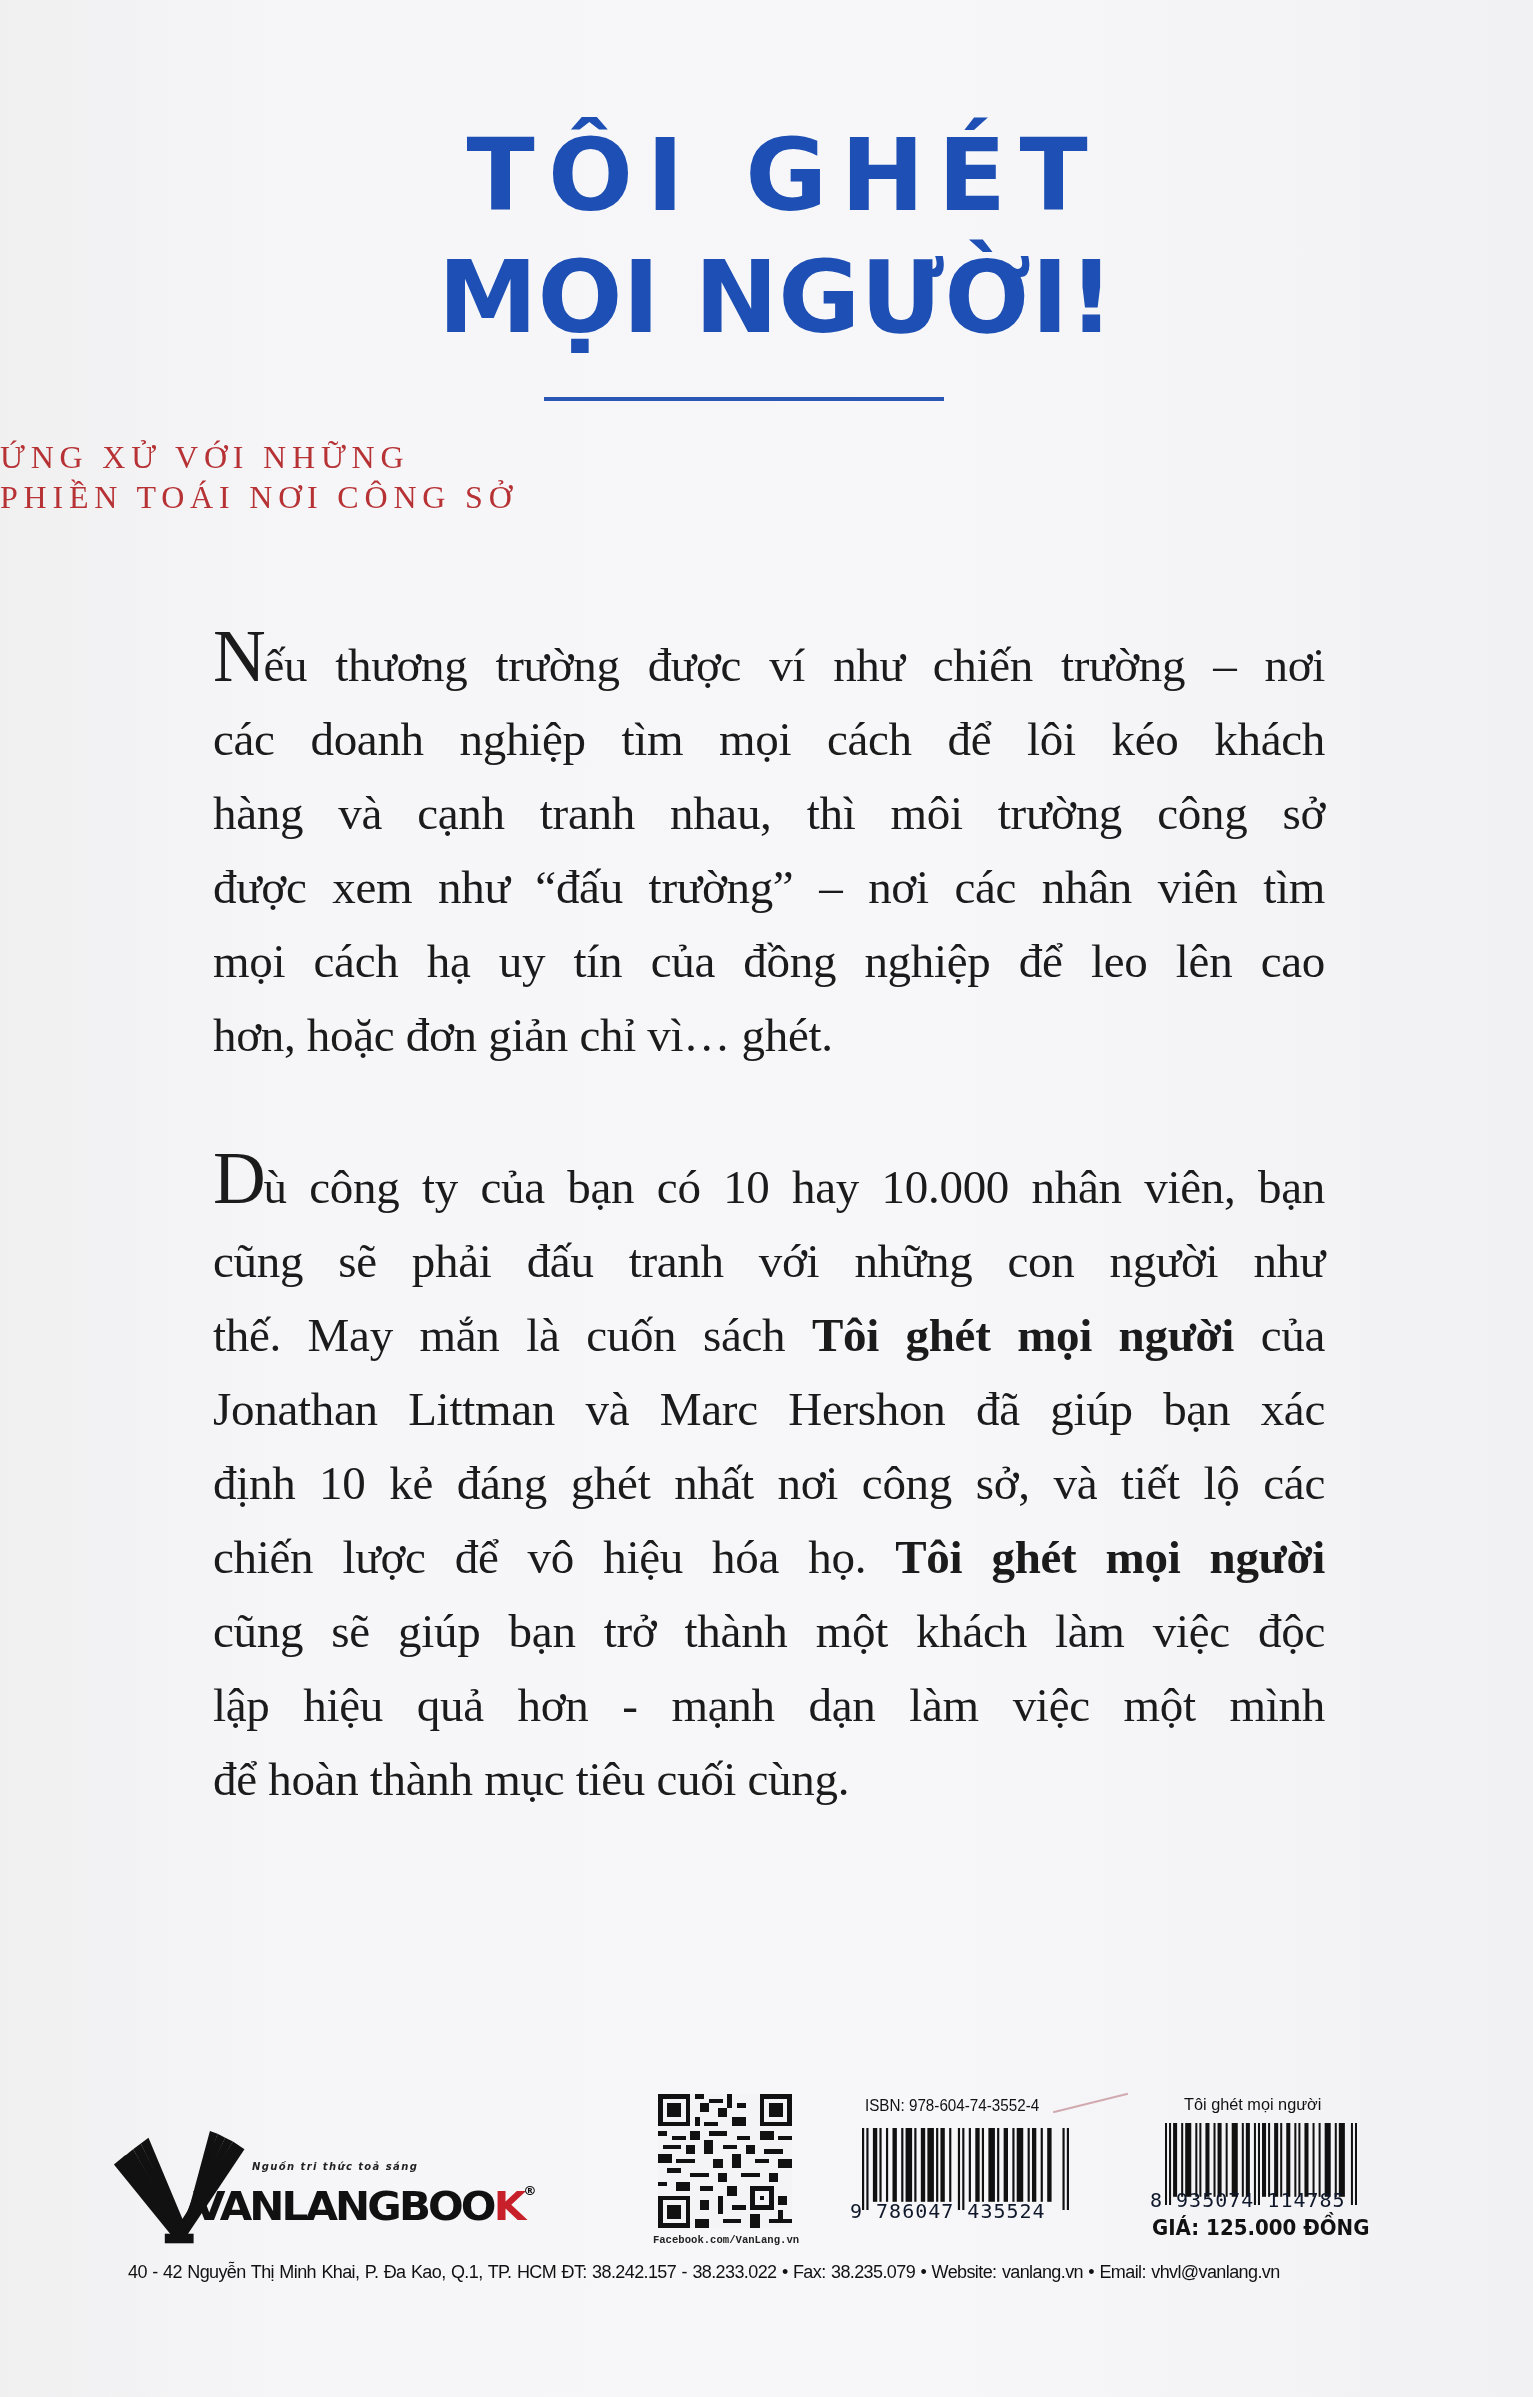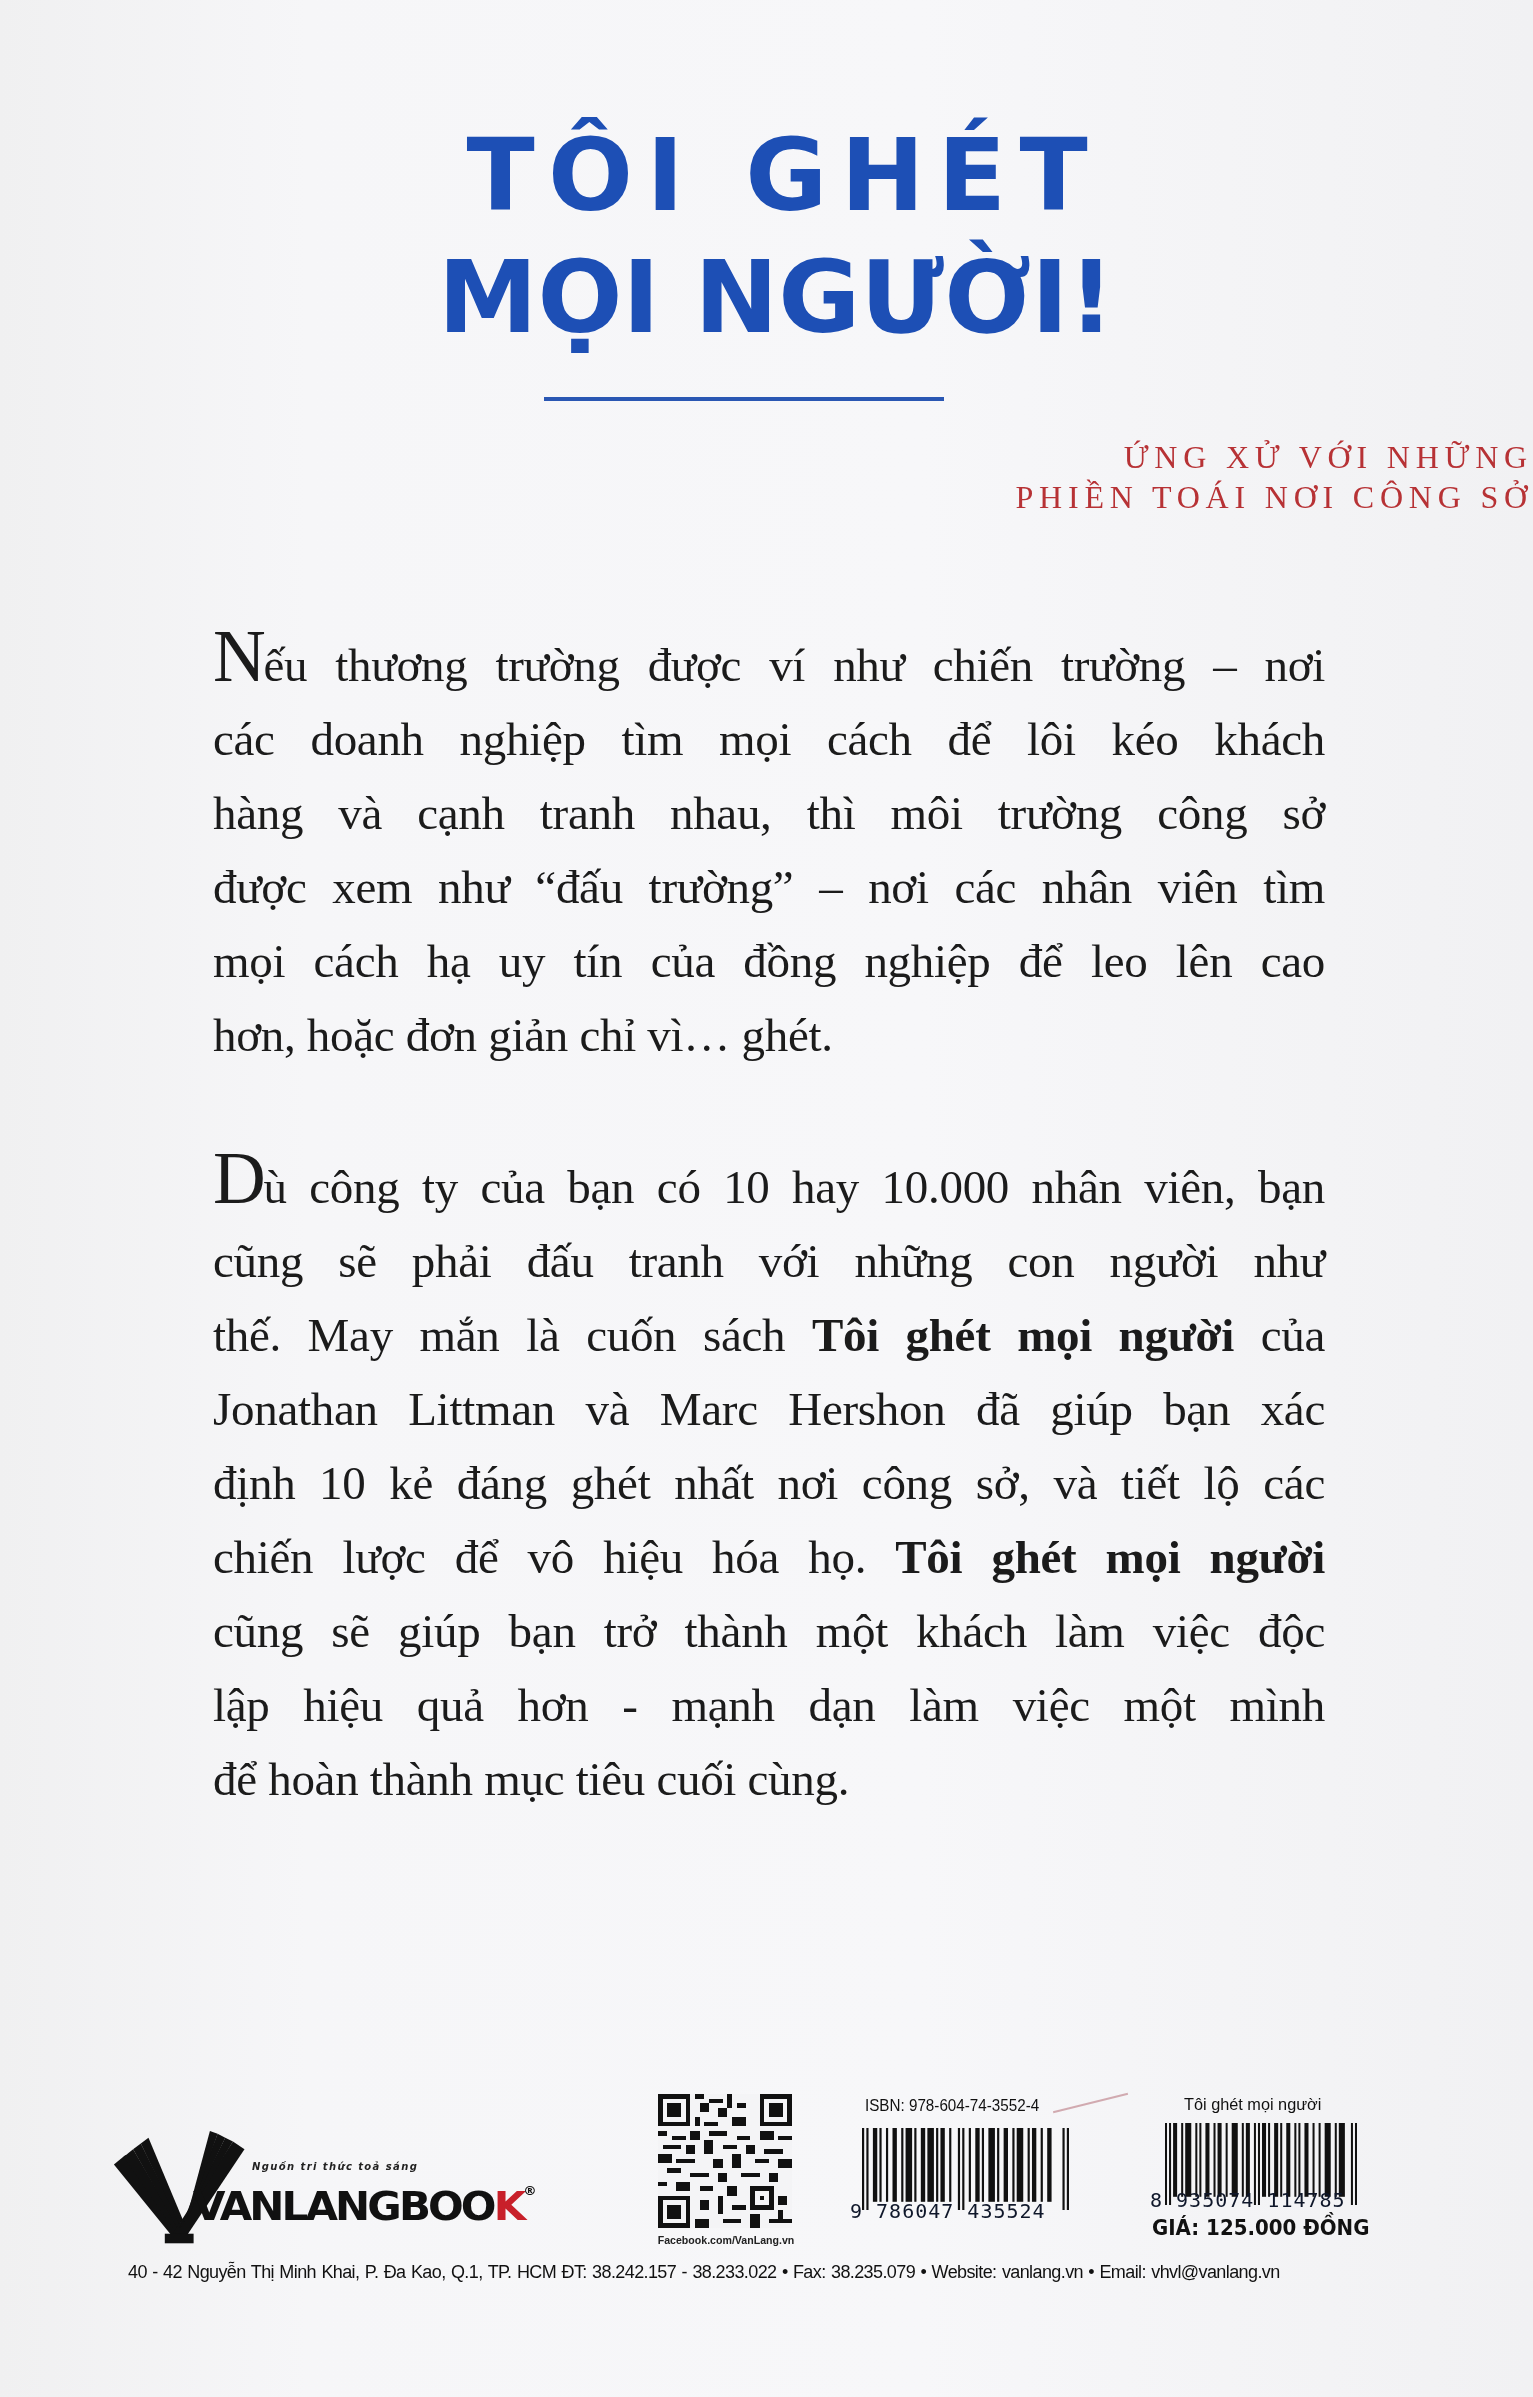--- a/index.html
+++ b/index.html
@@ -15,21 +15,21 @@
     font-family: "DejaVu Sans", sans-serif; font-weight: bold;
     color: #1d4fb5; margin: 0;
   }
   .title-1 { top: 123px; font-size: 100px; letter-spacing: 13.4px; line-height: 106px; padding-left: 17.3px; }
   .title-2 { top: 245px; font-size: 100px; letter-spacing: 0px; line-height: 106px; padding-left: 9.6px; }
   .title-rule {
     position: absolute; left: 544px; top: 397px; width: 400px; height: 3.8px;
     background: #2a57b3;
   }
   .subtitle {
-    position: absolute; left: 0; width: 1533px; text-align: right;
+    position: absolute; left: 0; width: 1533px; text-align: left;
     font-family: "Liberation Serif", serif; color: #b73235;
     font-size: 32px; letter-spacing: 5.8px; line-height: 40px; margin: 0;
   }
   .subtitle-1 { top: 437px; }
   .subtitle-2 { top: 477px; }
 
   .para {
     position: absolute; left: 208px; width: 1112px;
     font-family: "Liberation Serif", serif;
     font-size: 47px; line-height: 74px;
@@ -57,21 +57,21 @@
     font-size: 42px; letter-spacing: -2.9px; color: #111; white-space: nowrap;
     transform: scaleY(0.95);
   }
   .logo-word .k { color: #c8202a; }
   .logo-word sup { font-size: 13.4px; letter-spacing: 0; vertical-align: 27px; }
   .logo-v { position: absolute; left: 0; top: -29px; }
 
   .qr { position: absolute; left: 658px; top: 2094px; width: 134px; height: 134px; }
   .qr-caption {
     position: absolute; left: 649px; top: 2234px; width: 154px; text-align: center;
-    font-family: Liberation Sans, sans-serif; font-size: 10.6px; font-weight: bold; color: #222;
+    font-family: Liberation Mono, monospace; font-size: 10.6px; font-weight: bold; color: #222;
   }
   .isbn-label {
     position: absolute; left: 865px; top: 2095px;
     font-family: "Liberation Sans", sans-serif; font-size: 17.3px; color: #111;
     transform: scaleX(0.88); transform-origin: left;
   }
   .isbn-stroke { position: absolute; left: 1052px; top: 2102px; width: 77px; height: 1.9px; background: #c28a92; transform: rotate(-14deg); opacity: 0.7; }
   .barcode { position: absolute; }
   .barcode-1 { left: 862px; top: 2128px; width: 207px; height: 82px; }
   .barcode-2 { left: 1165px; top: 2123px; width: 192px; height: 82px; }

